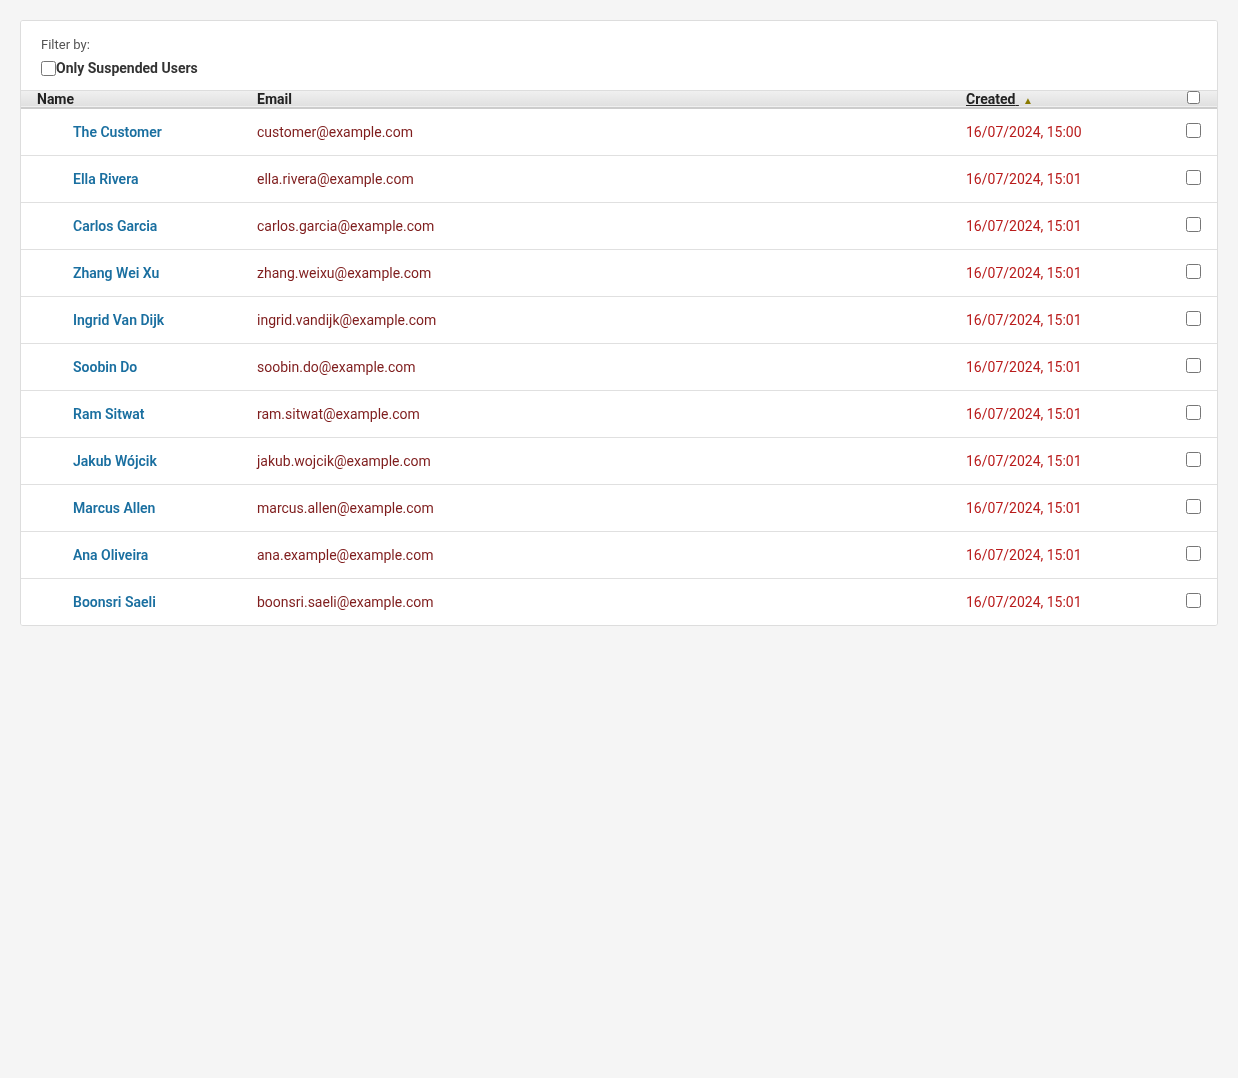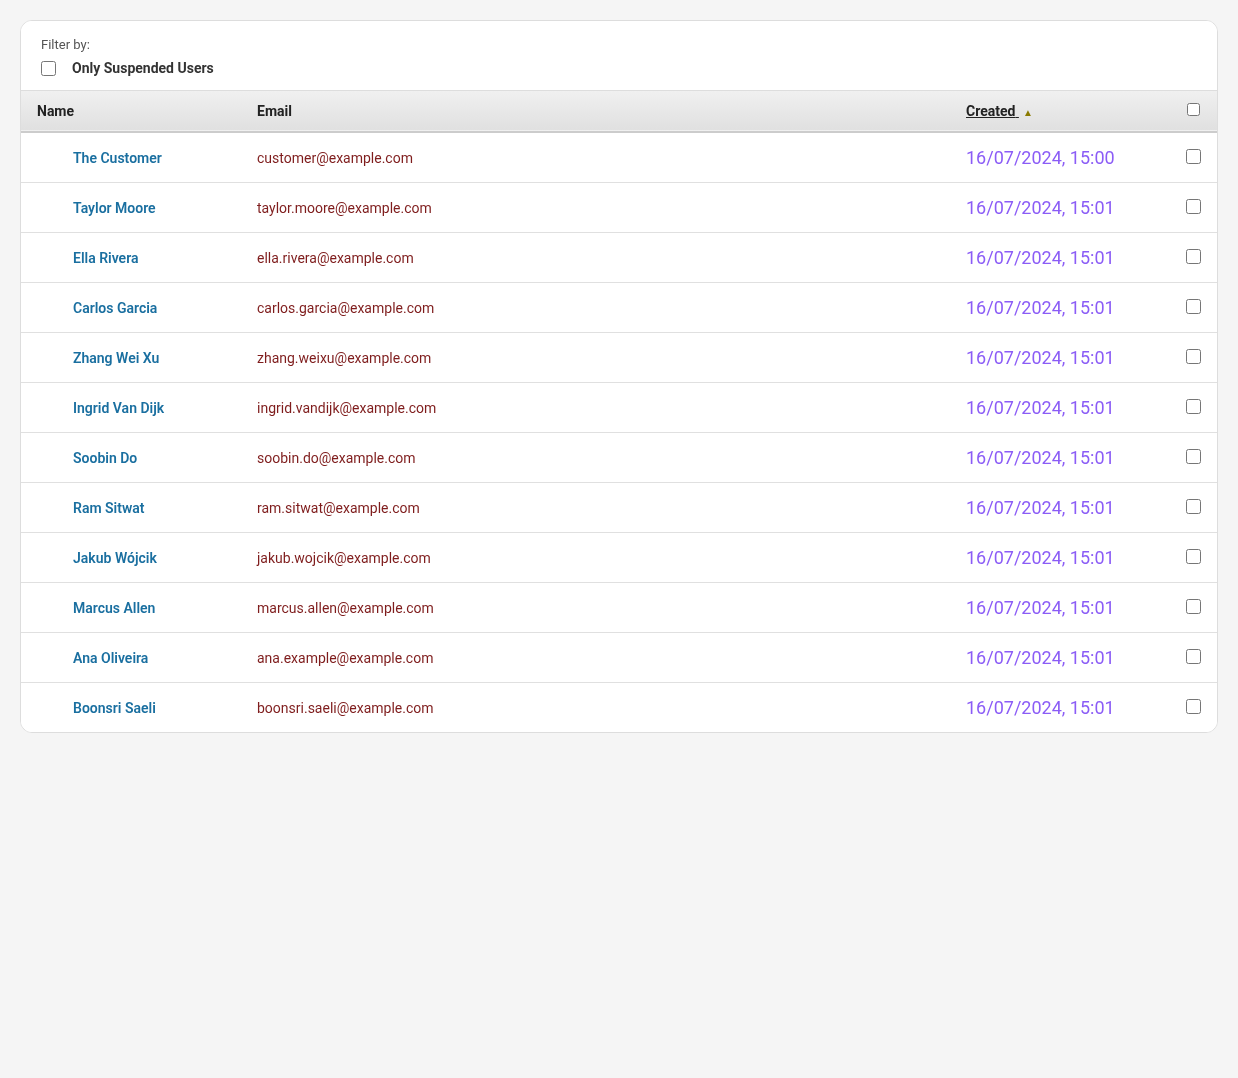--- a/index.html
+++ b/index.html
@@ -12,40 +12,40 @@
       font-family: -apple-system, BlinkMacSystemFont, "Segoe UI", Roboto, sans-serif;
       background: #f5f5f5;
       padding: 20px;
       color: #333;
       font-size: 14px;
     }
 
     .page-container {
       background: #fff;
       border: 1px solid #ddd;
-      border-radius: 12px;
+      border-radius: 3px;
       overflow: hidden;
     }
 
     .filter-section {
       padding: 16px 20px 14px 20px;
       background: #fff;
       border-bottom: 1px solid #ddd;
     }
 
     .filter-label {
       font-size: 13px;
       color: #555;
       margin-bottom: 6px;
     }
 
     .filter-checkbox-row {
       display: flex;
       align-items: center;
-      gap: 16px;
+      gap: 0;
       margin-top: 8px;
     }
 
     .filter-checkbox-row input[type="checkbox"] {
       width: 15px;
       height: 15px;
       cursor: pointer;
     }
 
     .filter-checkbox-label {
@@ -58,21 +58,21 @@
       width: 100%;
       border-collapse: collapse;
     }
 
     thead tr {
       background: linear-gradient(to bottom, #f0f0f0, #e0e0e0);
       border-bottom: 2px solid #ccc;
     }
 
     thead th {
-      padding: 12px 16px;
+      padding: 0 16px;
       text-align: left;
       font-weight: 700;
       font-size: 14px;
       color: #222;
     }
 
     thead th.col-name {
       width: 220px;
     }
 
@@ -118,22 +118,22 @@
       font-size: 14px;
       margin-left: 36px;
     }
 
     td.cell-email {
       color: #7f1d1d;
       font-size: 14px;
     }
 
     td.cell-created {
-      color: #8b5cf6;
-      font-size: 18px;
+      color: #b91c1c;
+      font-size: 14px;
     }
 
     td.cell-check {
       text-align: center;
     }
 
     td.cell-check input[type="checkbox"] {
       width: 15px;
       height: 15px;
       cursor: pointer;
@@ -176,30 +176,20 @@
         <a href="#">The Customer</a>
       </td>
       <td class="cell-email">customer@example.com</td>
       <td class="cell-created">16/07/2024, 15:00</td>
       <td class="cell-check">
         <input type="checkbox" style="">
       </td>
     </tr>
         <tr>
       <td class="cell-name">
-        <a href="#">Taylor Moore</a>
-      </td>
-      <td class="cell-email">taylor.moore@example.com</td>
-      <td class="cell-created">16/07/2024, 15:01</td>
-      <td class="cell-check">
-        <input type="checkbox" style="">
-      </td>
-    </tr>
-        <tr>
-      <td class="cell-name">
         <a href="#">Ella Rivera</a>
       </td>
       <td class="cell-email">ella.rivera@example.com</td>
       <td class="cell-created">16/07/2024, 15:01</td>
       <td class="cell-check">
         <input type="checkbox" style="">
       </td>
     </tr>
         <tr>
       <td class="cell-name">

